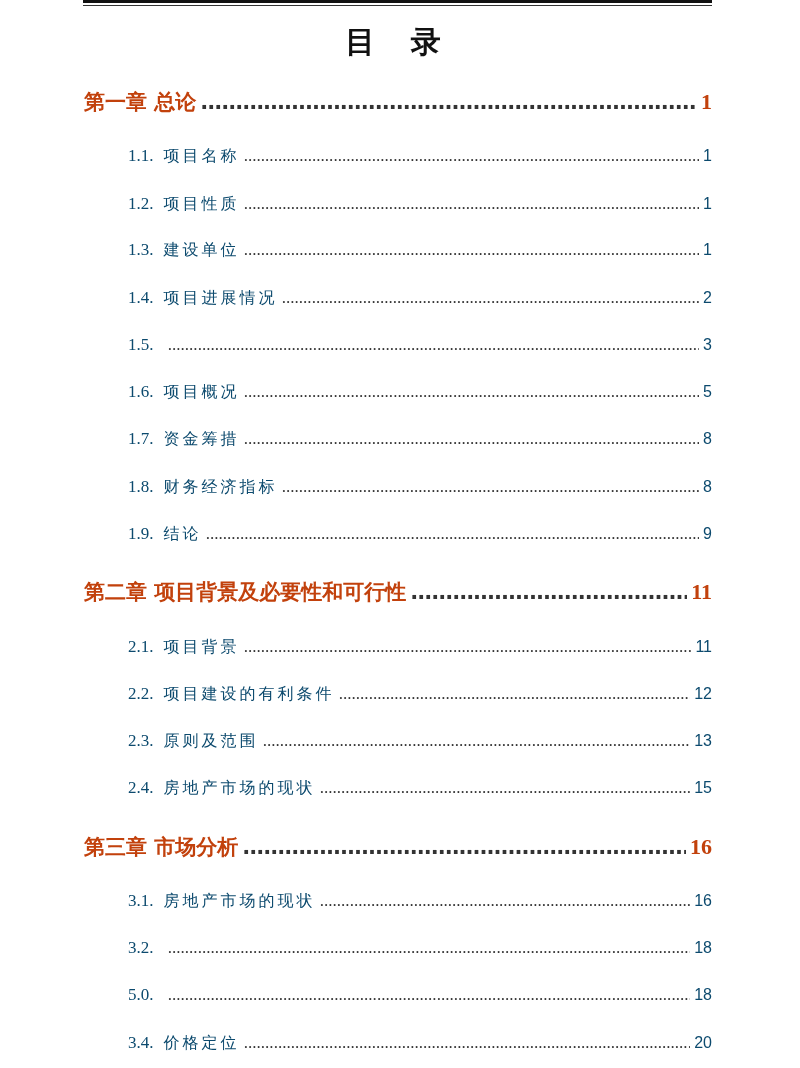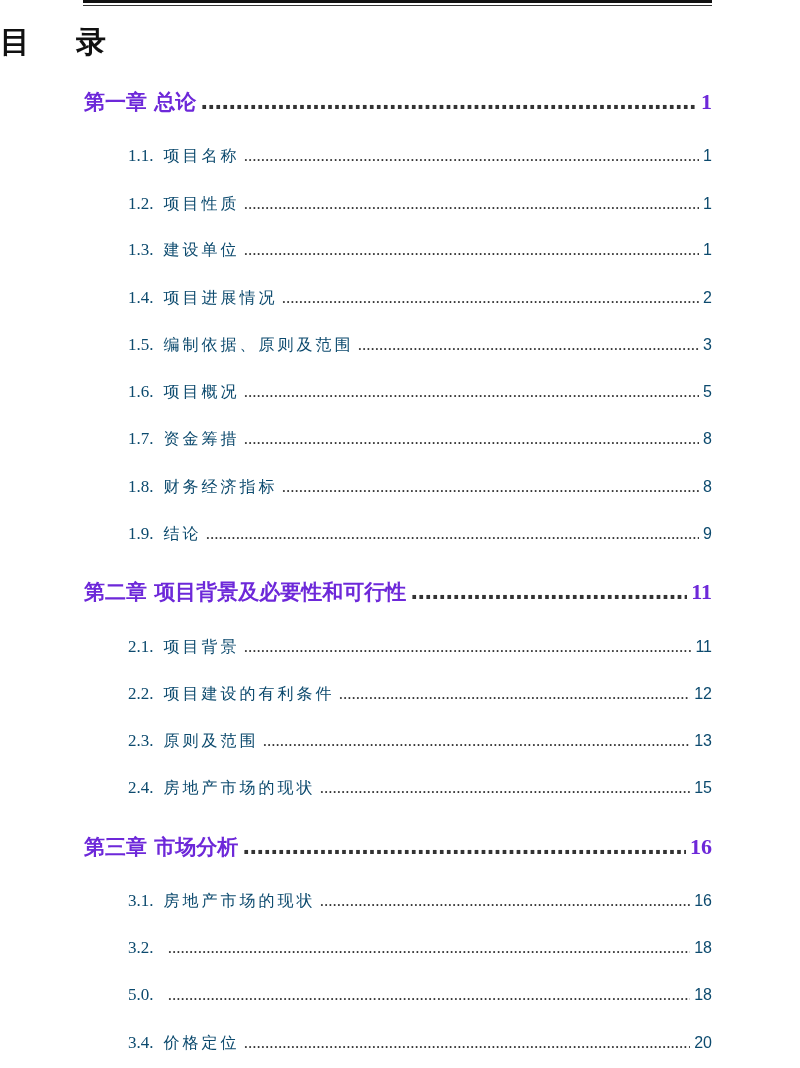--- a/index.html
+++ b/index.html
@@ -1,25 +1,25 @@
 <!DOCTYPE html>
 <html><head>
   <meta charset="utf-8">
   <style>
     html, body { margin: 0; padding: 0; background: #ffffff; }
     body { width: 800px; height: 1068px; position: relative; overflow: hidden; font-family: "DejaVu Serif", "Liberation Serif", serif; color: #222; }
     .topline1 { position: absolute; left: 83px; right: 88px; top: 0px; height: 3px; background: #111; }
     .topline2 { position: absolute; left: 83px; right: 88px; top: 5px; height: 1px; background: #333; }
-    .title { position: absolute; top: 22px; left: 0; right: 0; text-align: left; font-size: 30px; font-weight: bold; letter-spacing: 14px; color: #111; font-family: Liberation Mono, monospace; }
+    .title { position: absolute; top: 22px; left: 0; right: 0; text-align: center; font-size: 30px; font-weight: bold; letter-spacing: 14px; color: #111; font-family: Liberation Serif, serif; }
     .row { position: absolute; display: flex; align-items: baseline; right: 88px; }
     .row .label { white-space: nowrap; }
     .row .dots { flex: 1; overflow: hidden; white-space: nowrap; margin: 0 4px; color: #333; }
     .row .dots::before { content: "...................................................................................................................................................................................................................................................."; }
     .row .page { white-space: nowrap; }
-    .chapter { left: 84px; font-size: 21px; font-weight: bold; color: #6d28d9; font-family: "DejaVu Sans", sans-serif; }
+    .chapter { left: 84px; font-size: 21px; font-weight: bold; color: #c2410c; font-family: "DejaVu Sans", sans-serif; }
     .chapter .dots { font-weight: bold; letter-spacing: -1px; }
     .chapter .page { font-family: "Liberation Serif", serif; font-size: 22px; }
     .section { left: 128px; font-size: 17px; color: #0c4a6e; }
     .section .num { font-family: "Liberation Serif", serif; margin-right: 10px; }
     .section .text { font-family: Liberation Mono, monospace; letter-spacing: 3px; font-size: 16px; }
     .section .dots { letter-spacing: -0.5px; font-size: 15px; }
     .section .page { font-family: "Liberation Sans", sans-serif; font-size: 16px; }
   </style>
 </head>
 <body>
@@ -53,21 +53,20 @@
   <span class="page">1</span>
 </div>
 <div class="row section" style="top:288px">
   <span class="num">1.4.</span>
   <span class="text">项目进展情况</span>
   <span class="dots"></span>
   <span class="page">2</span>
 </div>
 <div class="row section" style="top:335px">
   <span class="num">1.5.</span>
-  <span class="text">编制依据、原则及范围</span>
   <span class="dots"></span>
   <span class="page">3</span>
 </div>
 <div class="row section" style="top:382px">
   <span class="num">1.6.</span>
   <span class="text">项目概况</span>
   <span class="dots"></span>
   <span class="page">5</span>
 </div>
 <div class="row section" style="top:429px">

